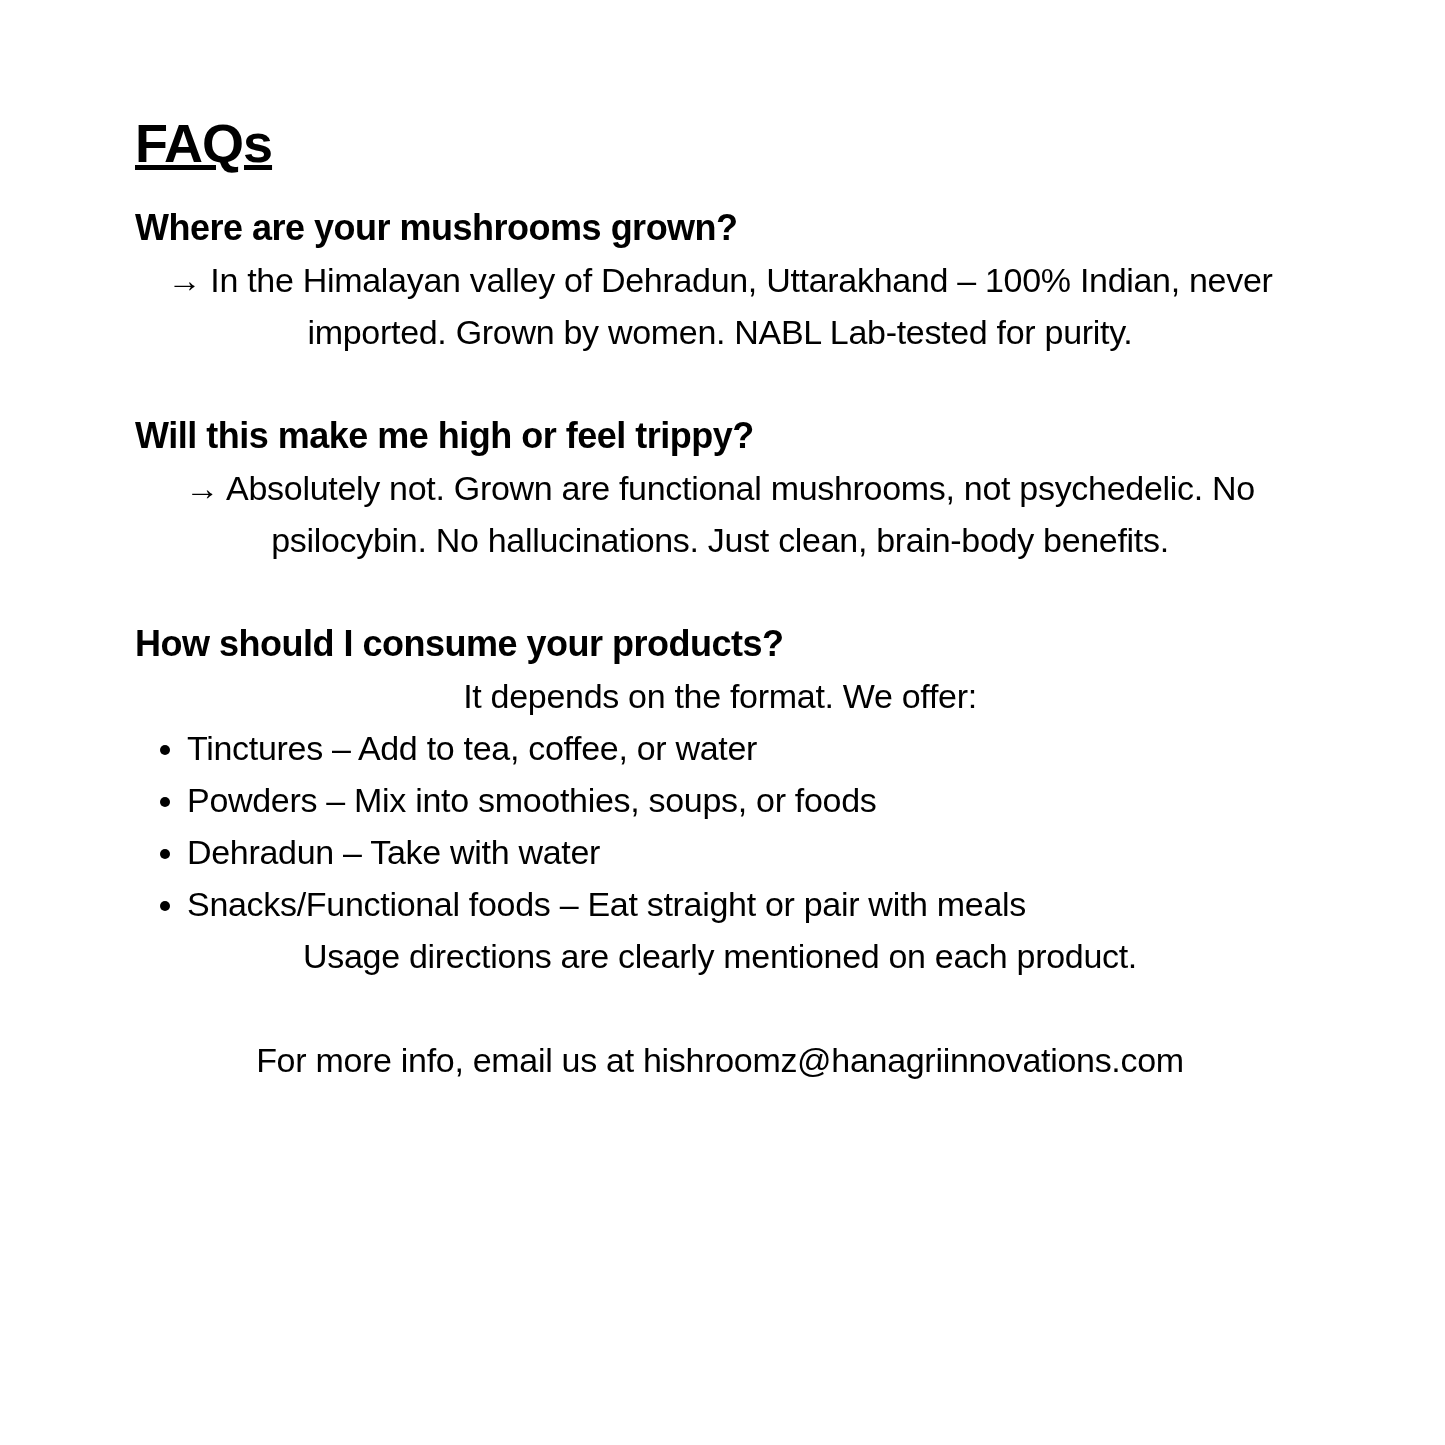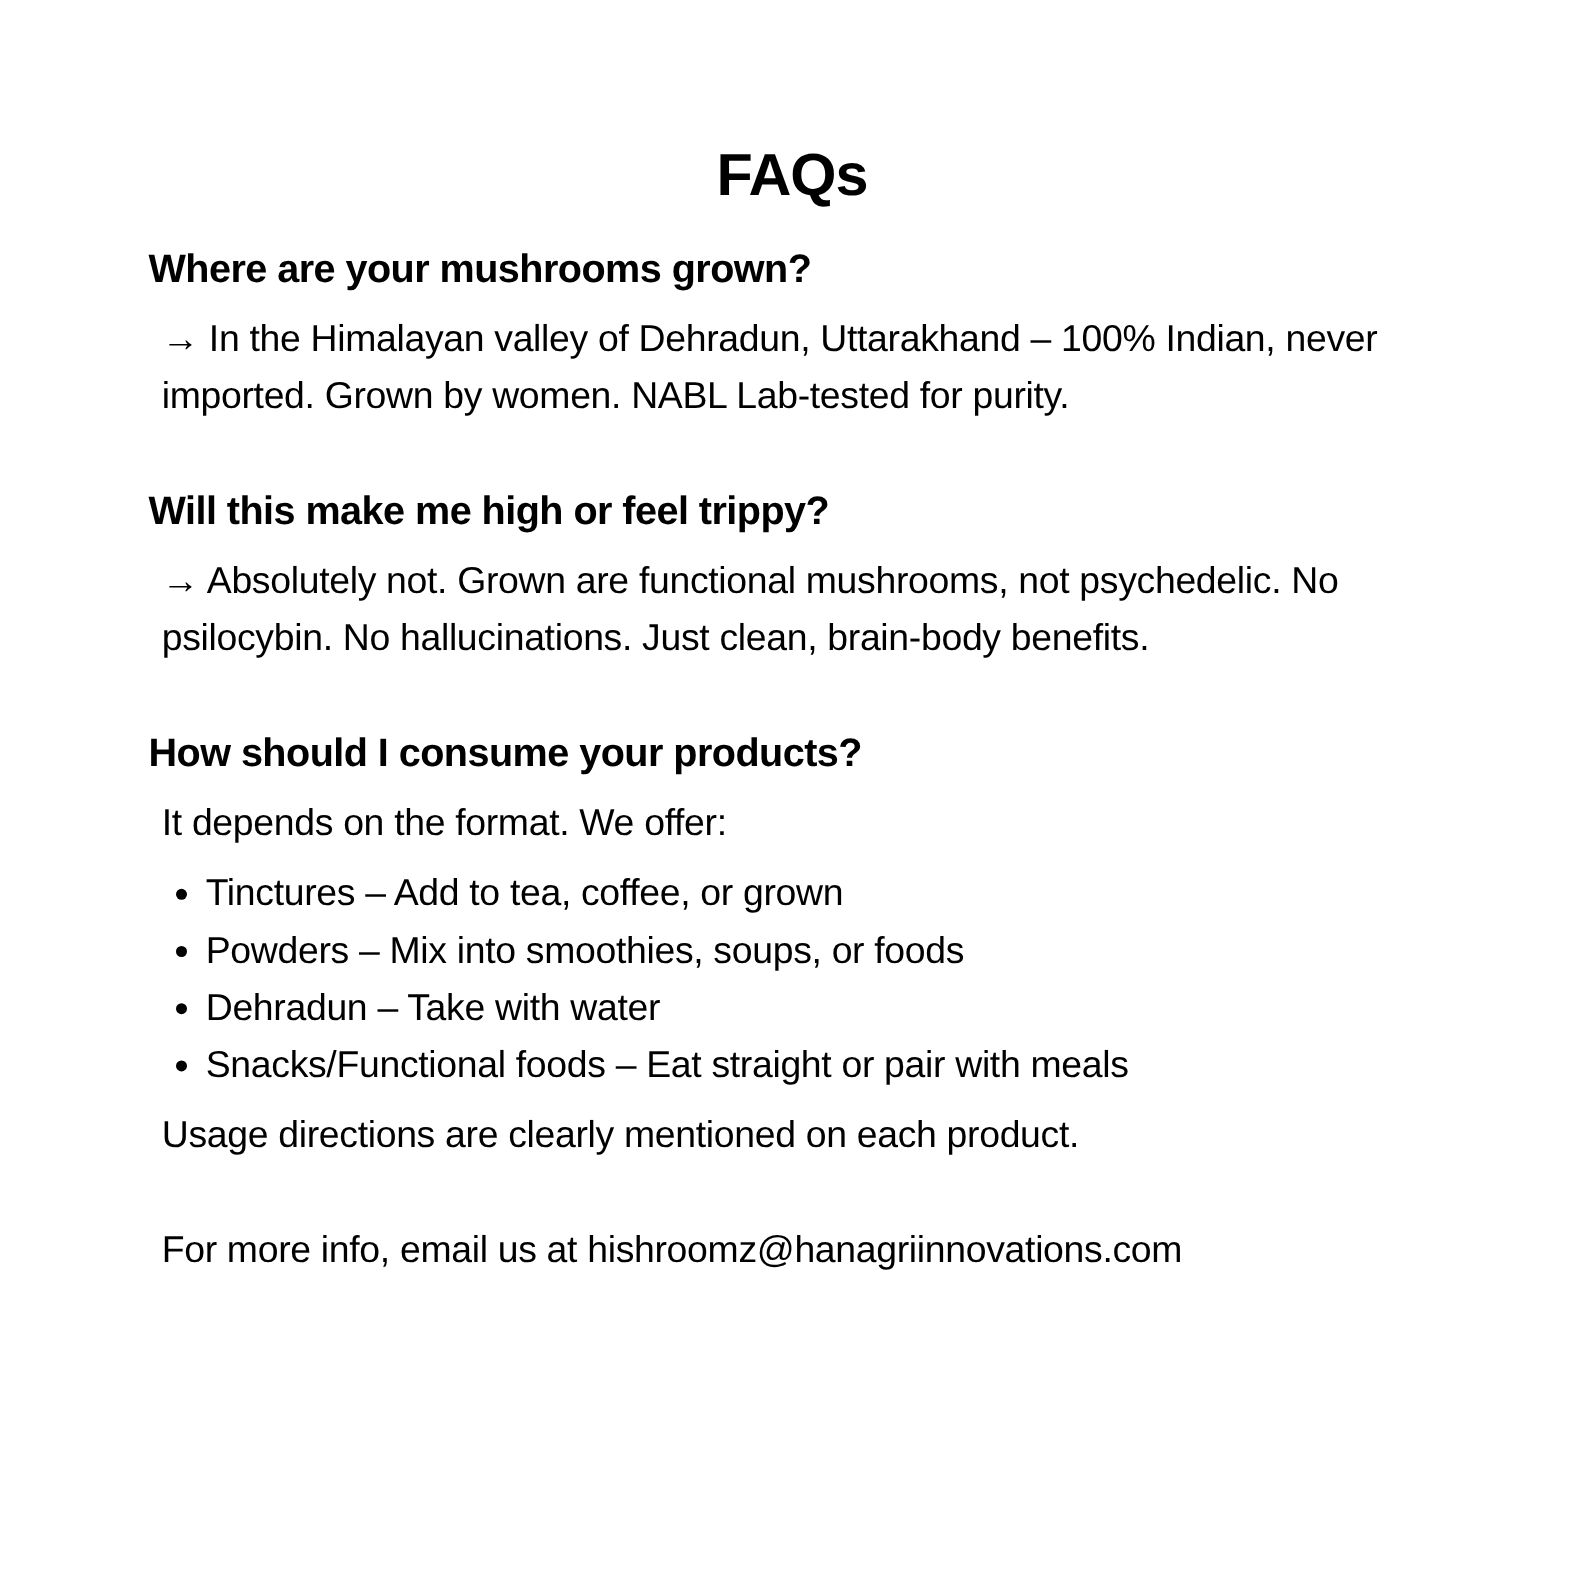--- a/index.html
+++ b/index.html
@@ -21,35 +21,37 @@
     box-sizing: border-box;
     width: 1445px;
     height: 1445px;
     padding: 112px 140px 0 135px;
   }
   h1.page-title {
     font-size: 54px;
     line-height: 62px;
     font-weight: 900;
     letter-spacing: -1px;
-    text-align: center;
-    margin: 16px 0 28px 0;
+    text-align: left;
+    margin: 0 0 28px 0;
+    text-decoration: underline;
   }
   .faq-section {
     margin: 0 0 52px 0;
   }
   h2.question {
     font-size: 36px;
     line-height: 52px;
     font-weight: 800;
     letter-spacing: -0.5px;
     margin: 0;
   }
   p.answer, p.intro, p.outro, p.contact {
-    margin: 12px;
+    margin: 0;
+    text-align: center;
   }
   ul.bullet-list {
     margin: 0;
     padding: 0 0 0 52px;
     list-style: disc outside;
   }
   ul.bullet-list li {
     margin: 0;
   }
   .contact-block {
@@ -70,21 +72,21 @@
 
   <section class="faq-section">
     <h2 class="question">Will this make me high or feel trippy?</h2>
     <p class="answer">→ Absolutely not. Grown are functional mushrooms, not psychedelic. No psilocybin. No hallucinations. Just clean, brain-body benefits.</p>
   </section>
 
   <section class="faq-section">
     <h2 class="question">How should I consume your products?</h2>
     <p class="intro">It depends on the format. We offer:</p>
     <ul class="bullet-list">
-      <li>Tinctures – Add to tea, coffee, or grown</li>
+      <li>Tinctures – Add to tea, coffee, or water</li>
       <li>Powders – Mix into smoothies, soups, or foods</li>
       <li>Dehradun – Take with water</li>
       <li>Snacks/Functional foods – Eat straight or pair with meals</li>
     </ul>
     <p class="outro">Usage directions are clearly mentioned on each product.</p>
   </section>
 
 
   <div class="contact-block">
     <p class="contact">For more info, email us at hishroomz@hanagriinnovations.com</p>

